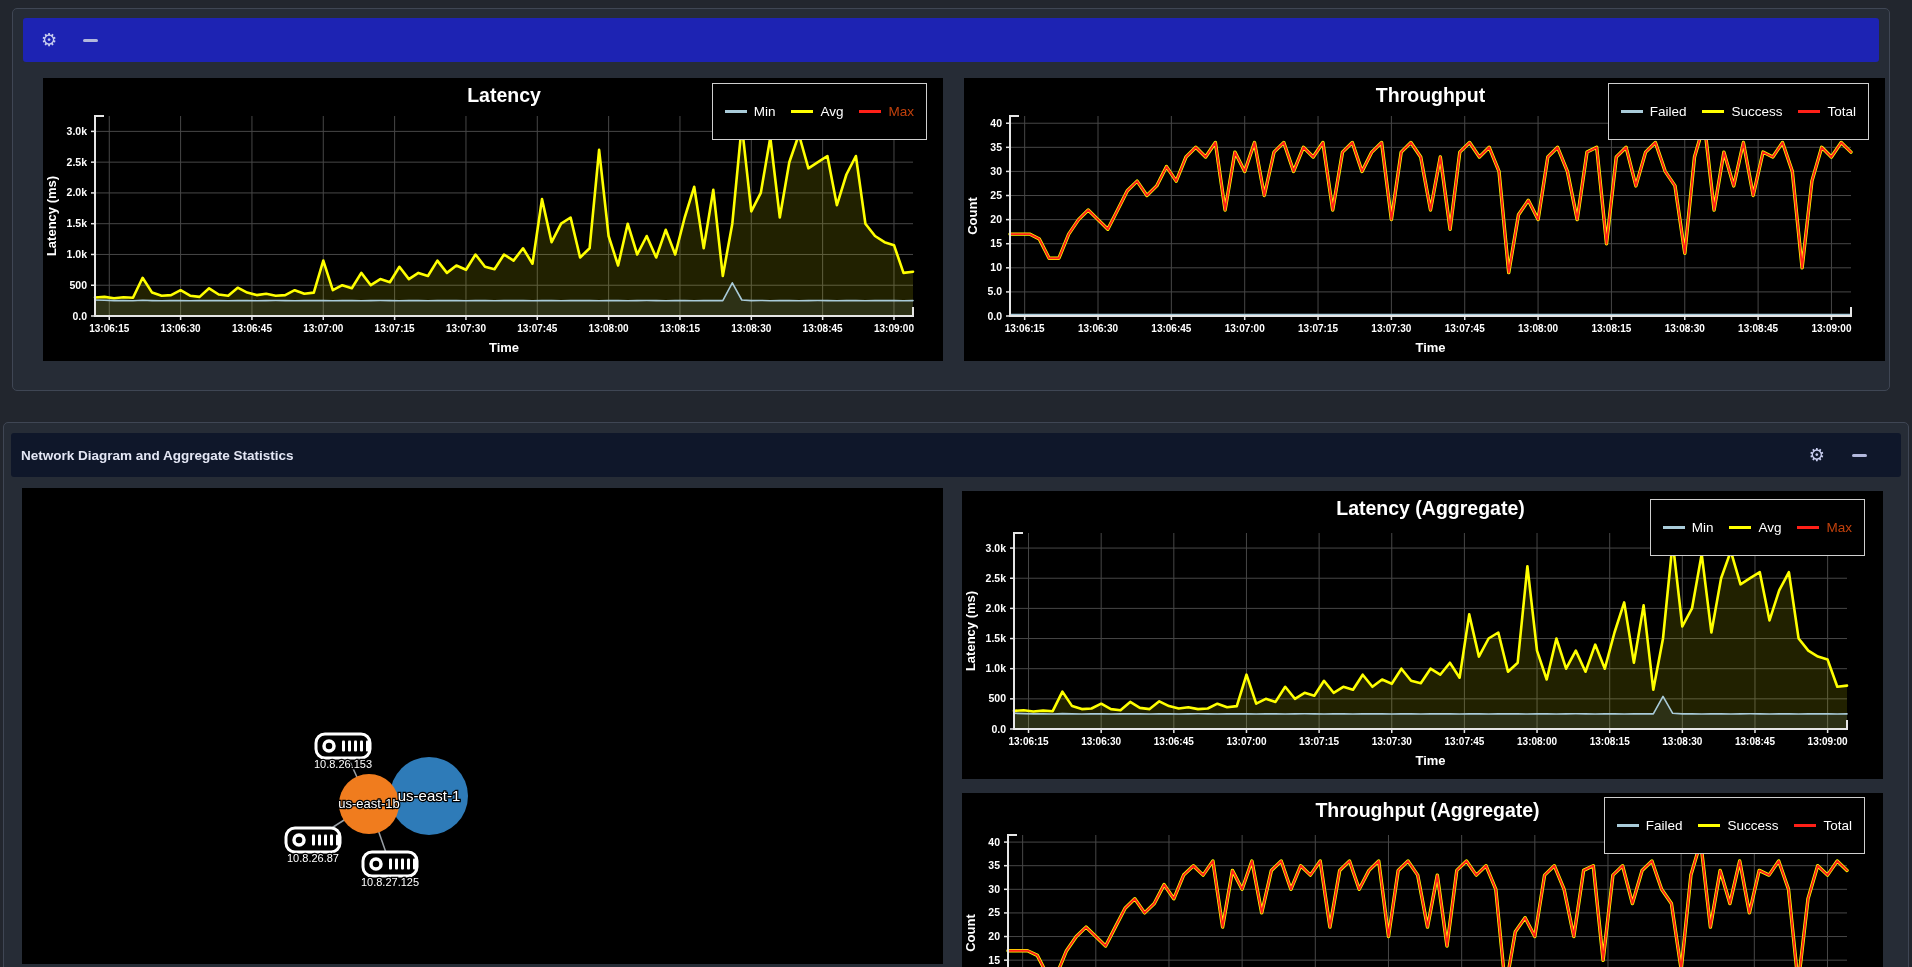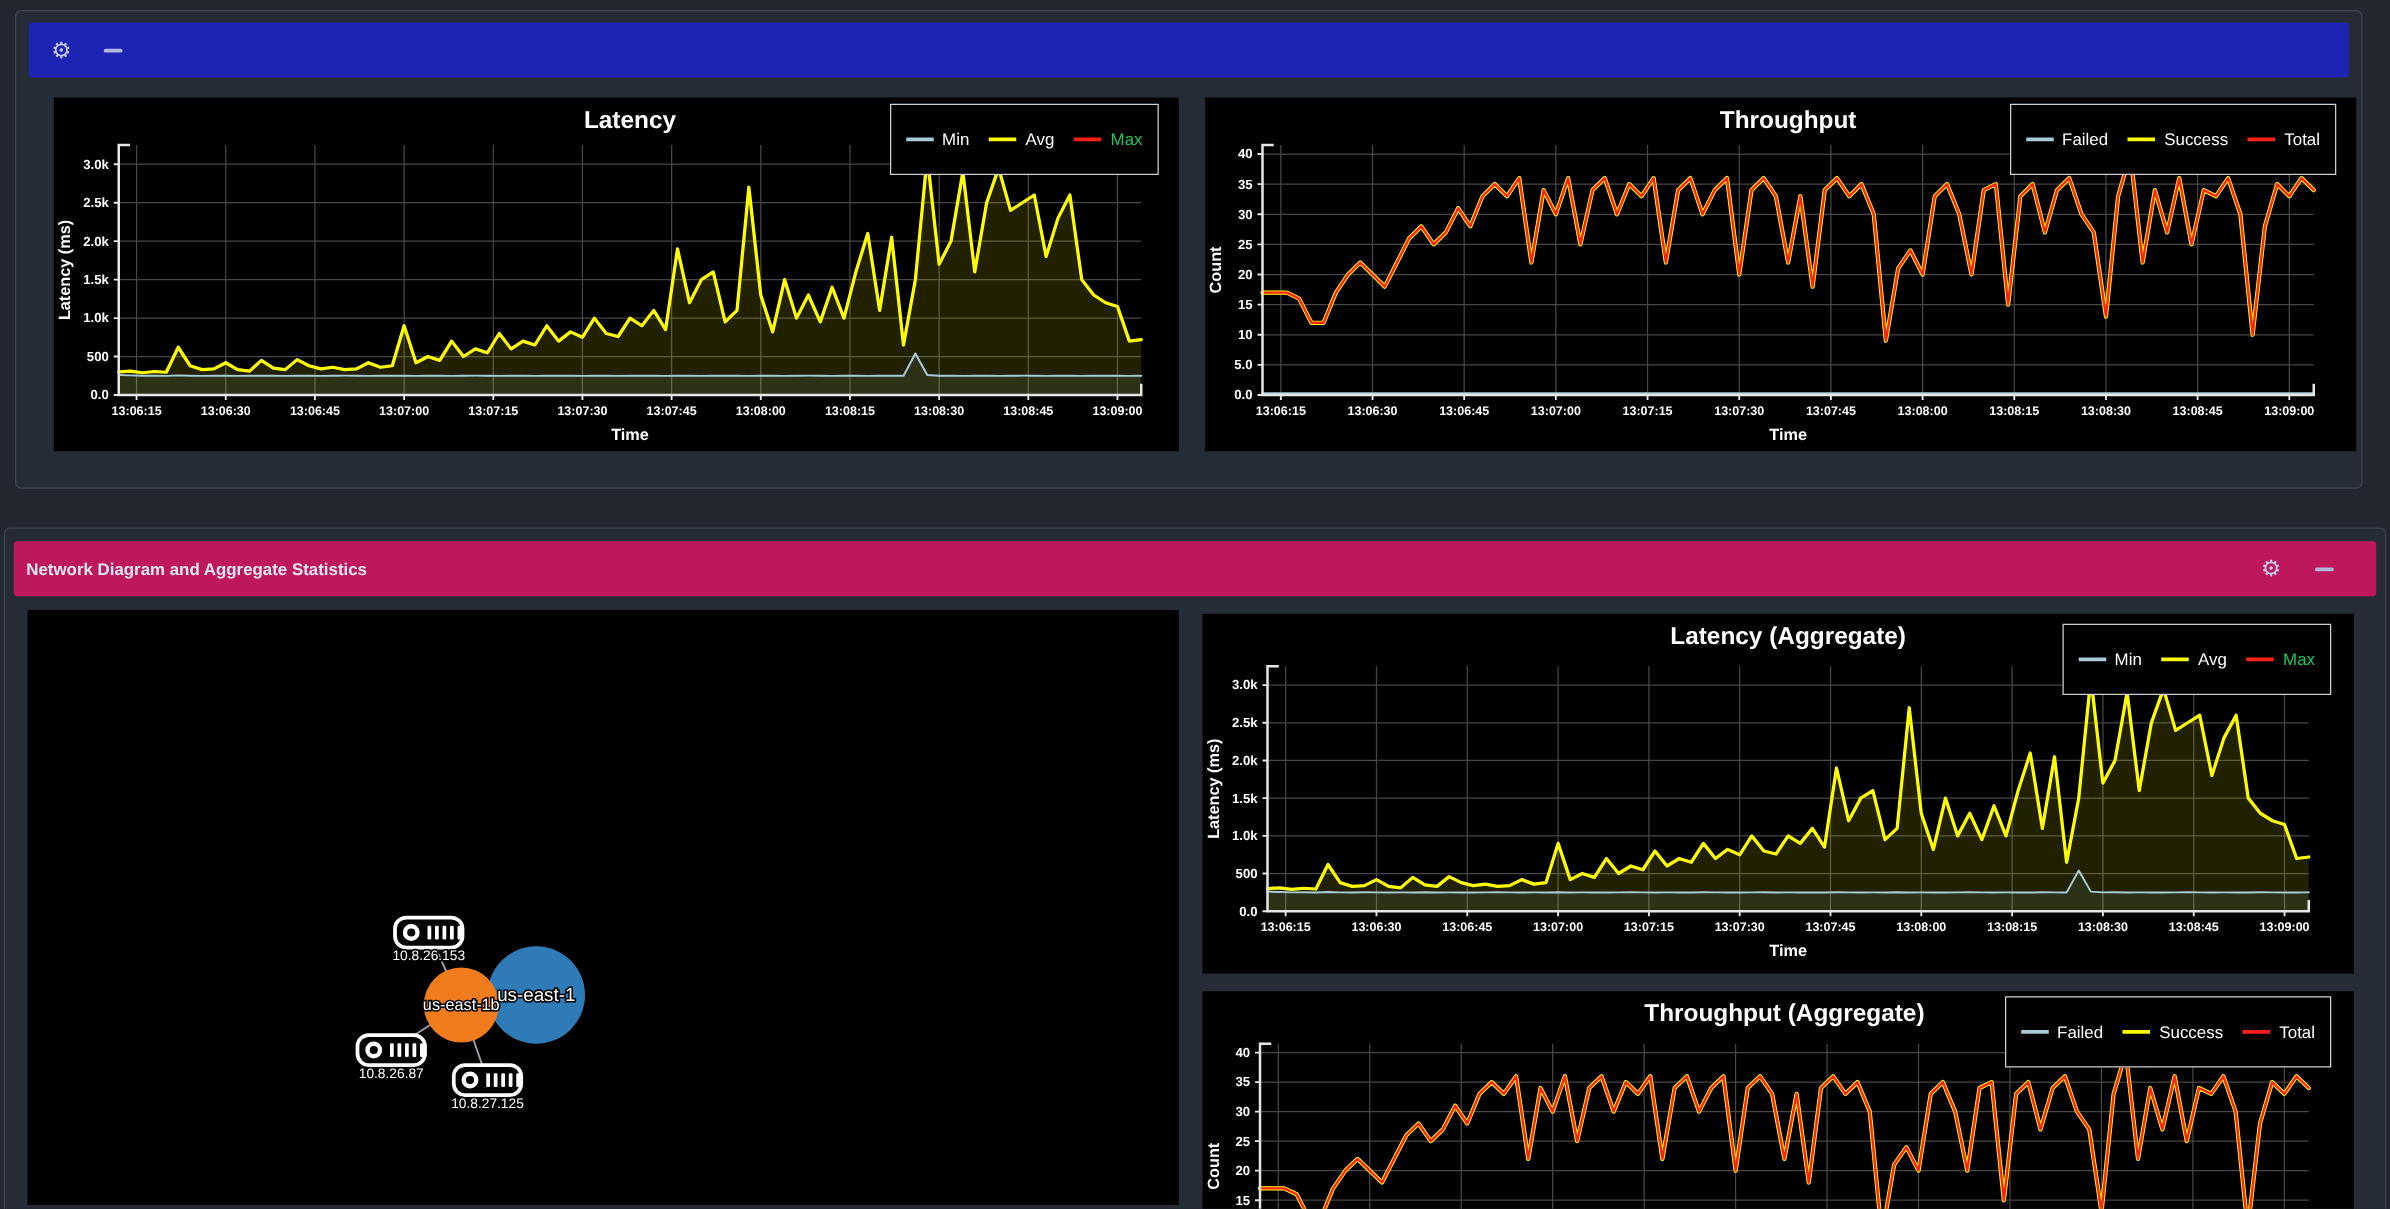--- a/index.html
+++ b/index.html
@@ -19,21 +19,21 @@
   .minbar{width:15px;height:3px;background:#b2b8dc;border-radius:2px;display:block}
   .phead-title{color:#e3e6f4;font-size:13.5px;font-weight:bold;margin-left:10px;flex:1}
   .chartbox{position:absolute;background:#000}
   .legend{
     position:absolute;display:flex;gap:16px;align-items:center;
     background:#000;border:1px solid #cfcfcf;padding:20px 12px;
     color:#fff;font-size:13.5px;font-weight:500;white-space:nowrap
   }
   .legend .it{display:flex;align-items:center;cursor:pointer}
   .legend .sw{display:inline-block;width:22px;height:3.5px;margin-right:7px}
-  .legend .disabled{color:#22c55e}
+  .legend .disabled{color:#c2410c}
   svg text{font-family:"Liberation Sans","DejaVu Sans",sans-serif}
 </style>
 </head>
 <body>
 
 <div class="section" id="sec1">
   <div class="phead" style="background: rgb(29, 35, 179);">
     <button class="icon-btn" style="margin-left:18px">
         <span class="gear">⚙</span>
       </button>
@@ -200,21 +200,21 @@
           <span>Success</span>
         </div>
         <div class="it">
           <span class="sw" style="background: rgb(255, 32, 24);"></span>
           <span>Total</span>
         </div>
       </div></div>
 </div>
 
 <div class="section" id="sec2">
-  <div class="phead" style="background: #be185d;">
+  <div class="phead" style="background: #0f172a;">
     <span class="phead-title">Network Diagram and Aggregate Statistics</span>
     <button class="icon-btn" style="margin-right:27px">
         <span class="gear">⚙</span>
       </button>
     <button class="icon-btn" style="margin-right:34px">
         <span class="minbar"></span>
       </button>
   </div>
   <div class="chartbox" id="nwbox" style="left:18px;top:65px;width:921px;height:476px"><svg width="921" height="476">
         <line x1="347" y1="316" x2="407" y2="308" stroke="#9aa0a6" stroke-width="1.5"></line>

